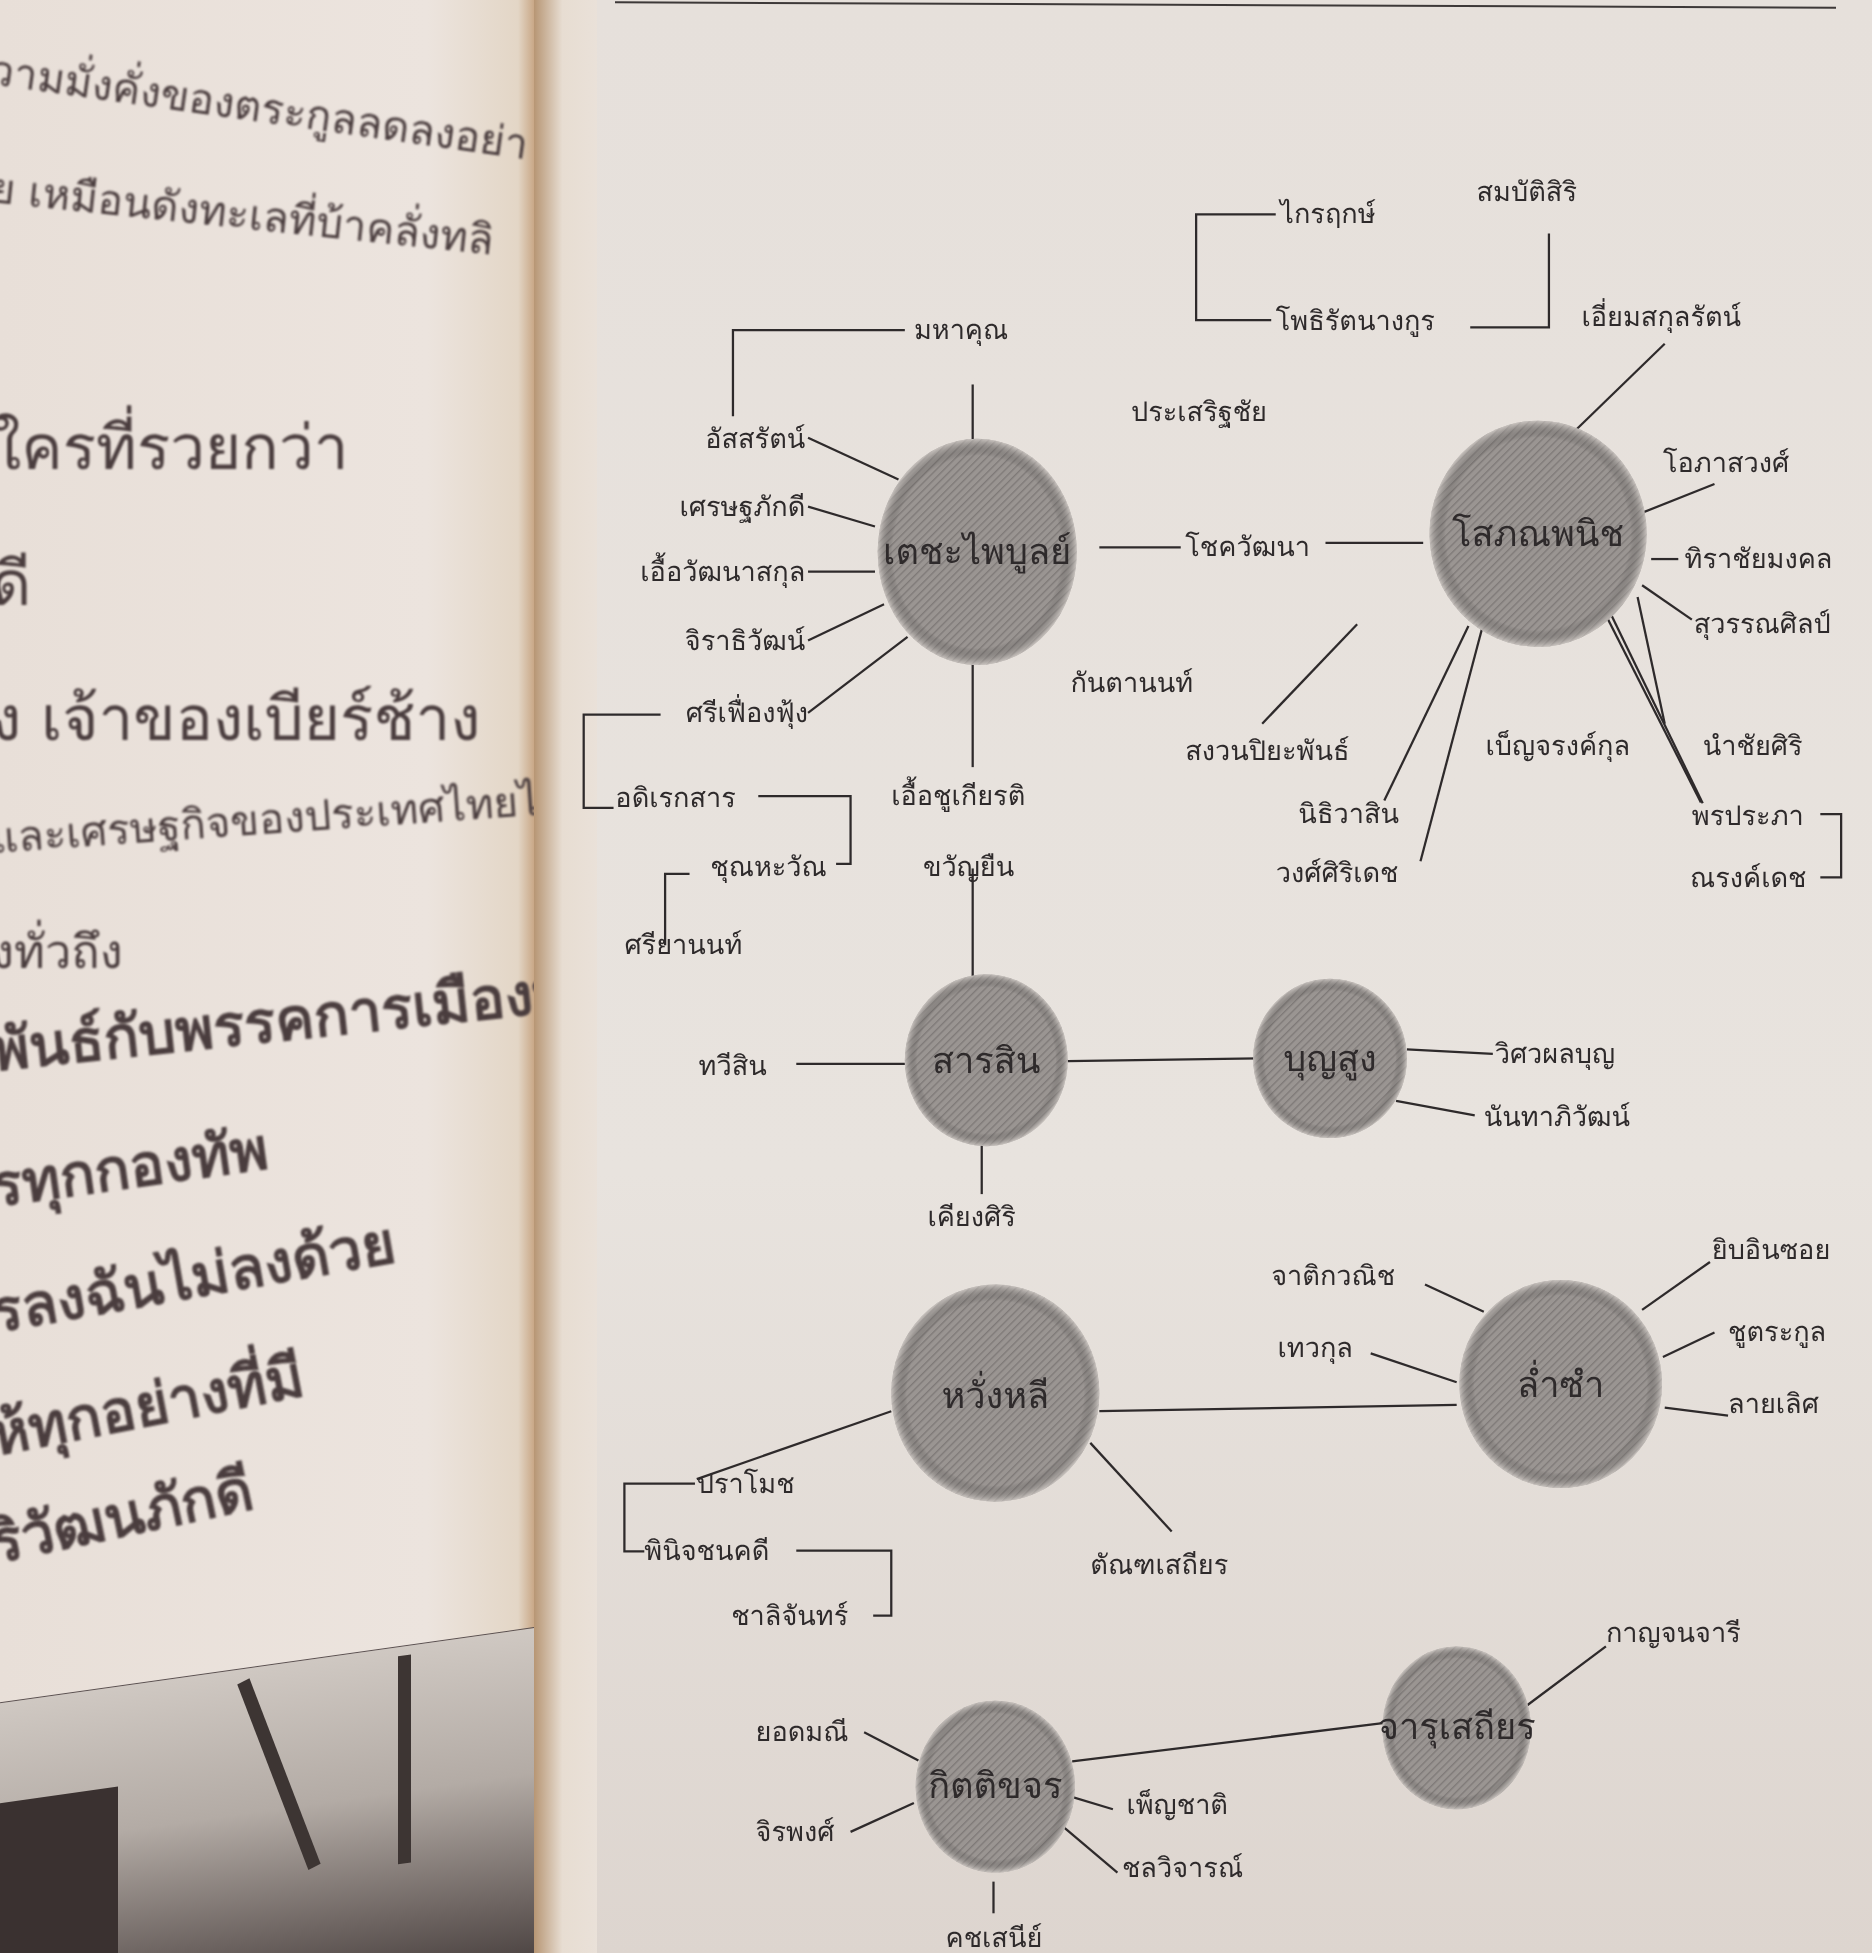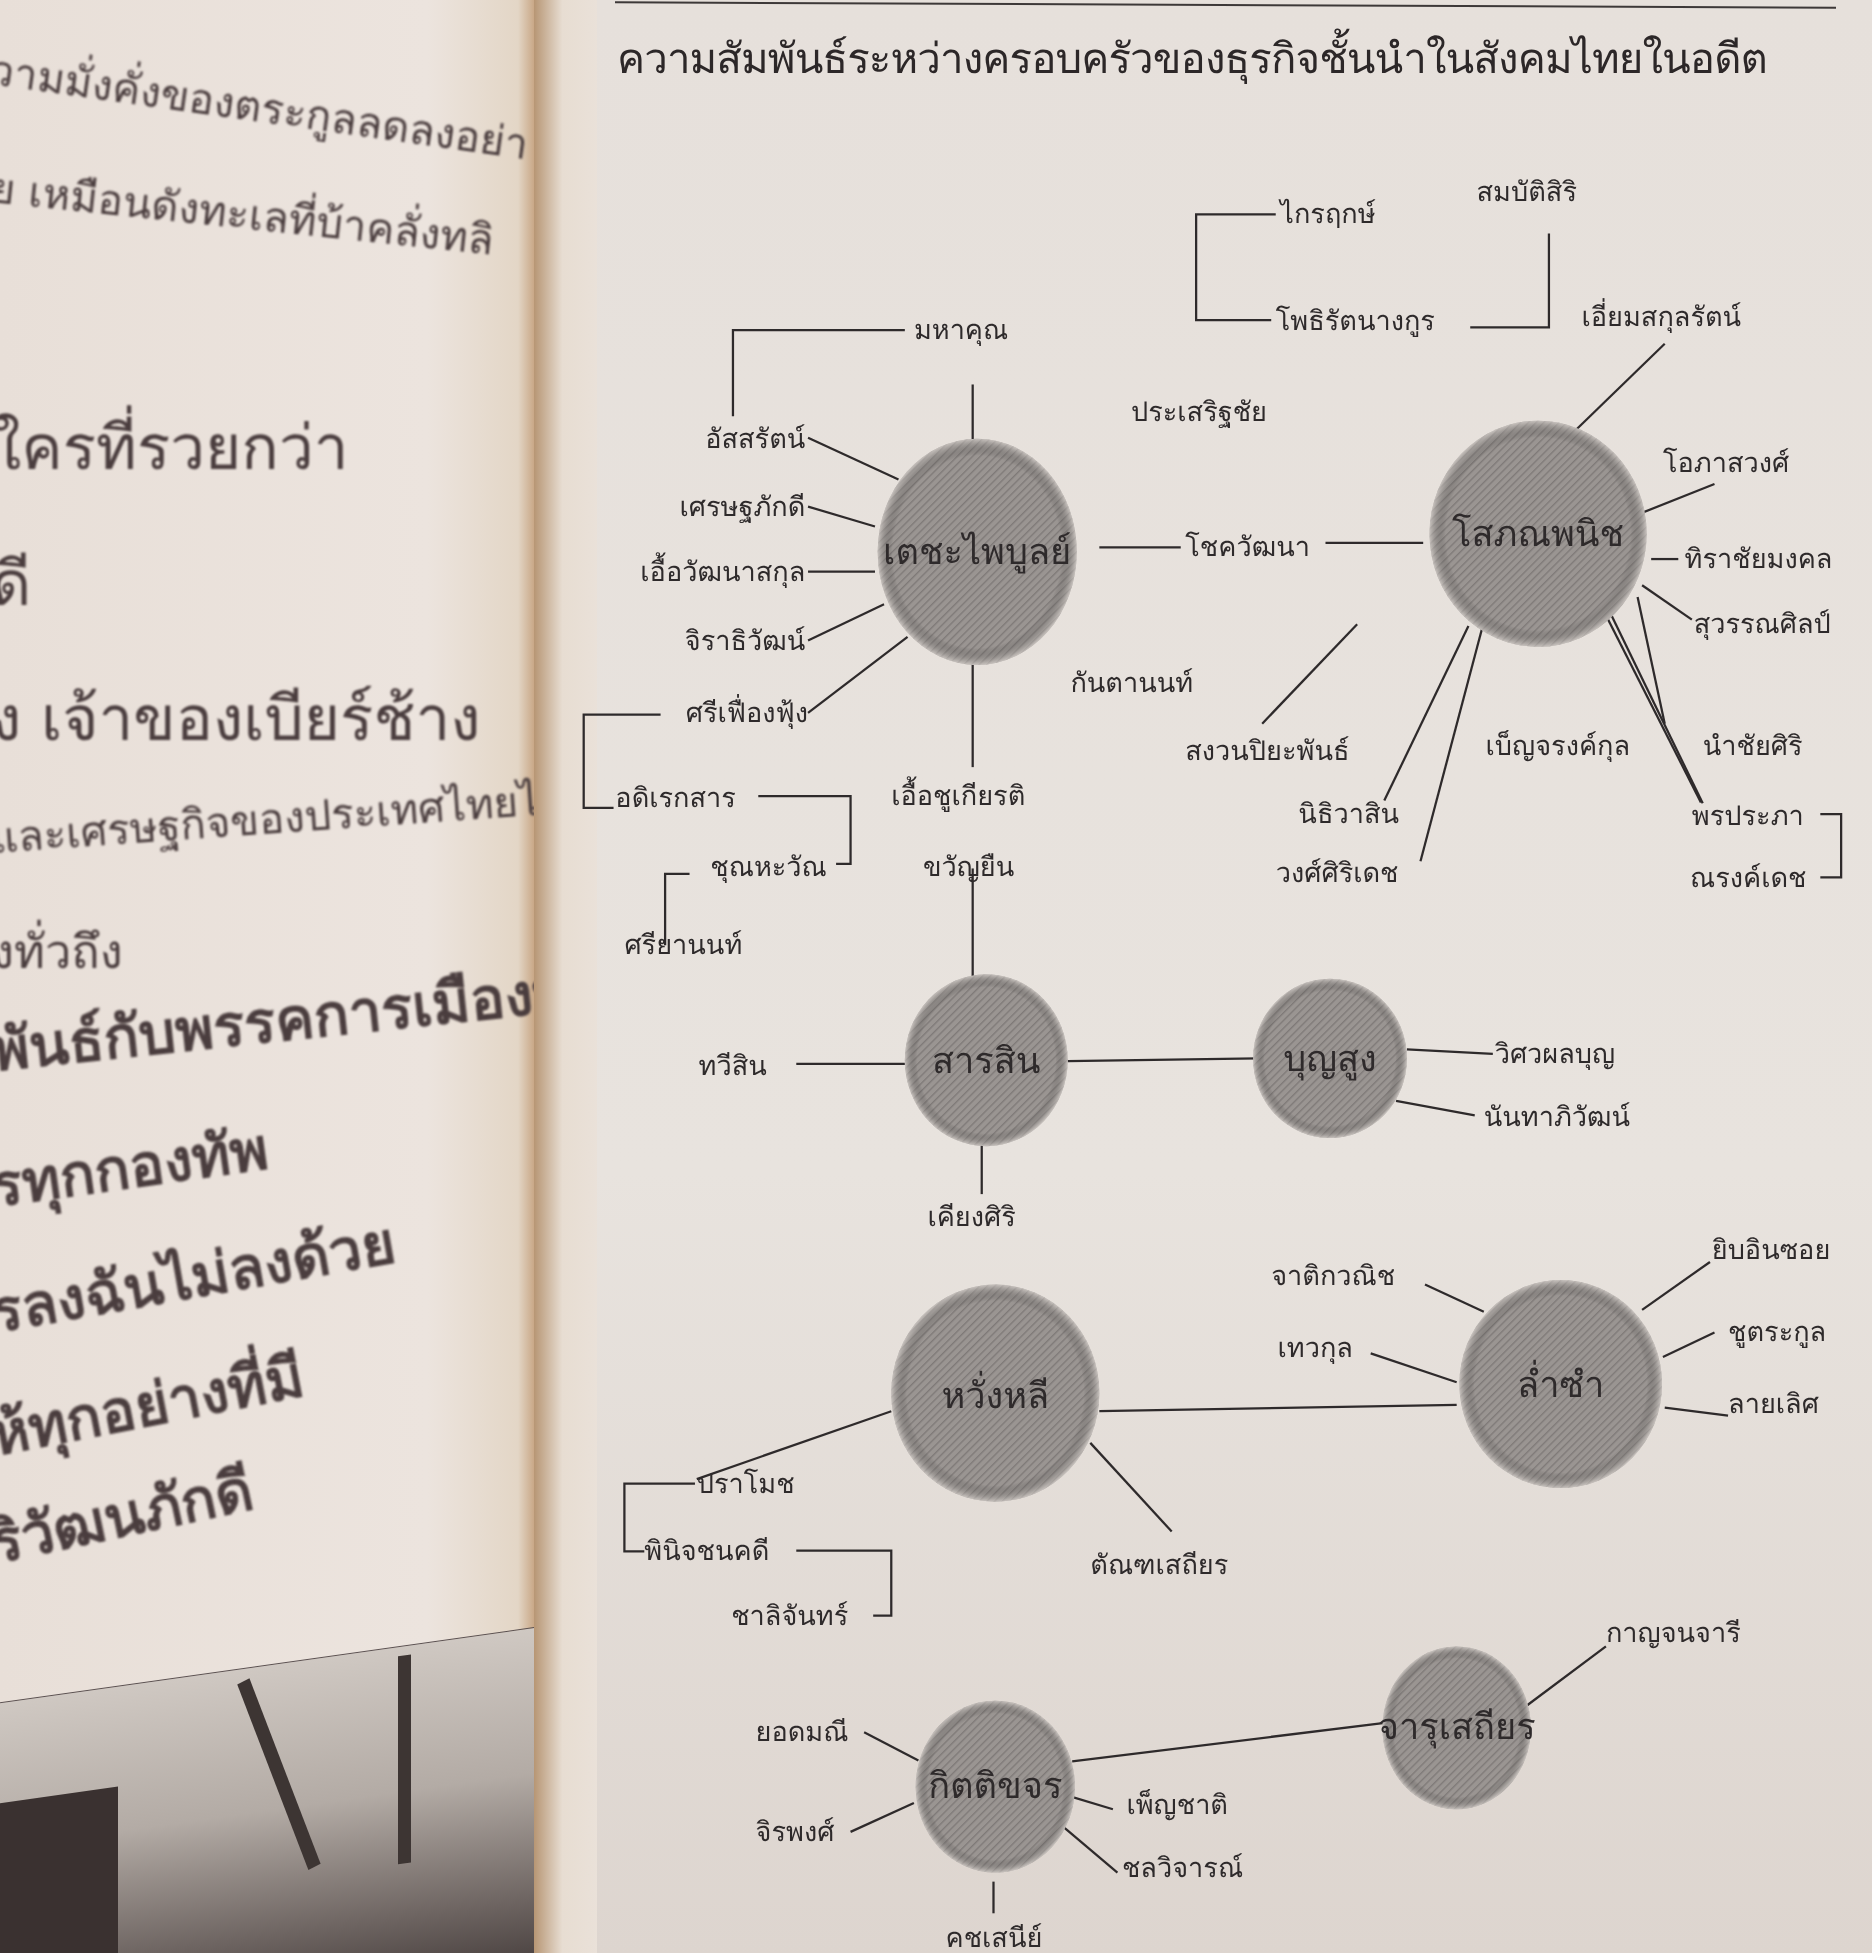--- a/index.html
+++ b/index.html
@@ -74,21 +74,20 @@
   <div class="photo">
     <div class="dark-block"></div>
     <div class="crane" style="left:344px;top:0px;transform:rotate(-20deg);"></div>
     <div class="crane" style="left:434px;top:9px;"></div>
   </div>
 </div>
 <div class="gutter"></div>
 
 <div class="right-page">
   <div class="rule"></div>
-  <div class="title">ความสัมพันธ์ระหว่างครอบครัวของธุรกิจชั้นนำในสังคมไทยในอดีต</div>
 </div>
 
 <svg class="diagram" width="1873" height="1954" viewBox="0 0 2070 2160">
   <defs>
     <pattern id="hatch" width="6" height="6" patternUnits="userSpaceOnUse" patternTransform="rotate(45)">
       <rect width="6" height="6" fill="#9a9592"></rect>
       <line x1="0" y1="0" x2="0" y2="6" stroke="#7f7a78" stroke-width="3"></line>
     </pattern>
     <radialGradient id="soft" cx="50%" cy="50%" r="50%">
       <stop offset="85%" stop-color="#000" stop-opacity="0"></stop>

